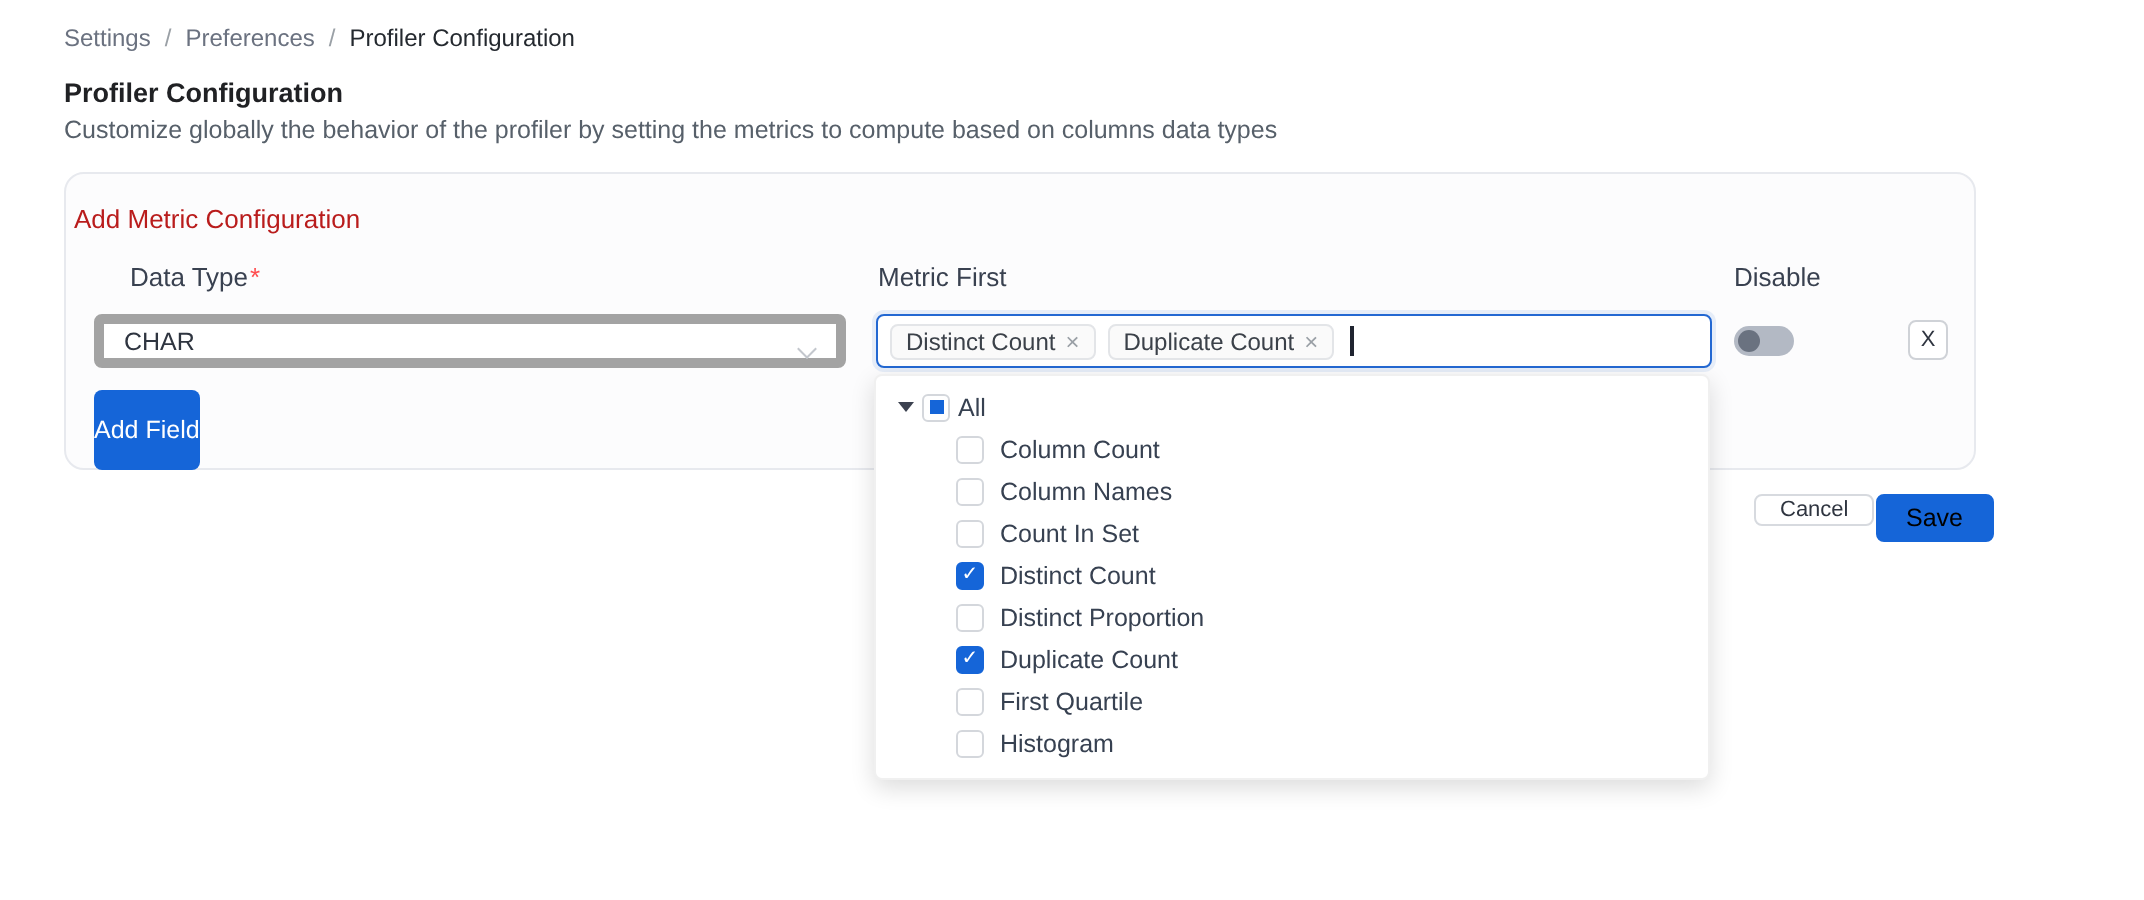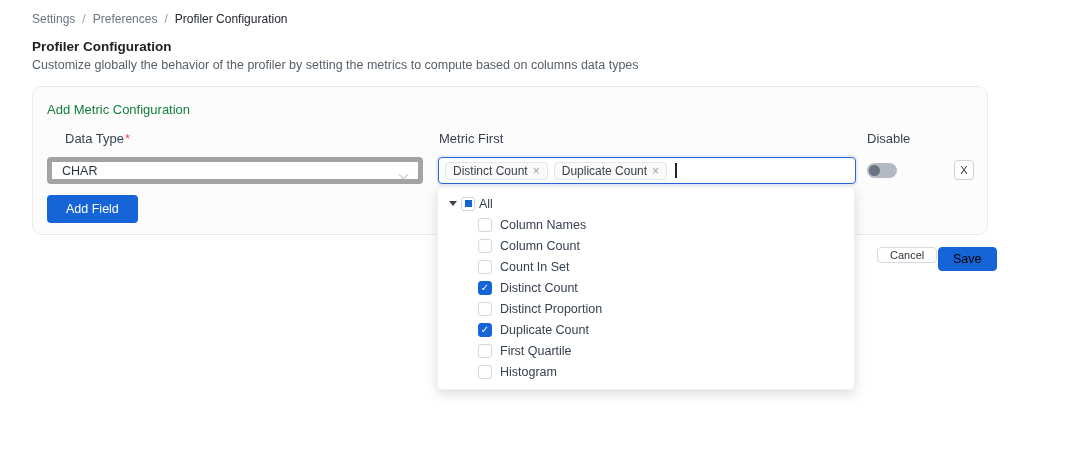--- a/index.html
+++ b/index.html
@@ -12,21 +12,21 @@
   .bc-item { cursor:pointer; }
   .bc-current { color:#24292f; }
   .bc-sep { color:#9aa0a6; }
 
   
   .page-title { position:absolute; left:32px; top:39px; font-size:13.5px; font-weight:bold; color:#202124; }
   .page-subtitle { position:absolute; left:32px; top:58px; font-size:12.5px; color:#57606a; }
 
   
   .card { position:absolute; left:32px; top:86px; width:956px; height:149px; background:#fcfcfd; border:1px solid #e7e9ee; border-radius:10px; }
-  .card-title { position:absolute; left:14px; top:15px; font-size:13px; color:#15803d; }
+  .card-title { position:absolute; left:4px; top:15px; font-size:13px; color:#b91c1c; }
 
   .field-label { position:absolute; font-size:13px; color:#394150; }
   .lbl-data-type { left:32px; top:44px; }
   .lbl-metric-type { left:406px; top:44px; }
   .lbl-disable { left:834px; top:44px; }
   .req { color:#ff4d4f; margin-left:1px; }
 
   
   .select { position:absolute; left:14px; top:70px; width:376px; height:27px; background:#fff; border:5px solid #a3a3a3; border-radius:4px; display:flex; align-items:center; padding:0 10px; font-size:12.5px; color:#2f3540; cursor:pointer; }
   .select .chev { position:absolute; right:11px; top:9px; width:7px; height:7px; border-right:1.5px solid #c3c7cd; border-bottom:1.5px solid #c3c7cd; transform:rotate(45deg); }
@@ -39,21 +39,21 @@
   @keyframes blink { 50% { opacity:0; } }
 
   
   .toggle { position:absolute; left:834px; top:76px; width:30px; height:15px; border-radius:8px; background:#b3b9c4; cursor:pointer; }
   .toggle::after { content:''; position:absolute; left:2px; top:2px; width:11px; height:11px; border-radius:50%; background:#6a7280; }
 
   
   .x-btn { position:absolute; left:921px; top:73px; width:20px; height:20px; border:1px solid #cfd2d7; border-radius:4px; background:#fff; font-size:11px; color:#2f3540; display:flex; align-items:center; justify-content:center; cursor:pointer; font-family:"Liberation Sans", sans-serif; }
 
   
-  .add-field-btn { position:absolute; left:14px; top:108px; height:28px; background:#1565d8; color:#fff; border:none; border-radius:4px; font-size:12.5px; padding:0 19px; cursor:pointer; font-family:"Liberation Sans", sans-serif; }
+  .add-field-btn { position:absolute; left:14px; top:108px; height:40px; background:#1565d8; color:#fff; border:none; border-radius:4px; font-size:12.5px; padding:0 0; cursor:pointer; font-family:"Liberation Sans", sans-serif; }
 
   
   .dropdown { position:absolute; left:437px; top:187px; width:418px; background:#fff; border:1px solid #f0f0f0; border-radius:4px; box-shadow:0 4px 12px rgba(0,0,0,0.14); padding:5px 0 7px 0; z-index:10; }
   .tree-row { display:flex; align-items:center; gap:4px; height:21px; padding-left:11px; font-size:12.5px; color:#374151; cursor:pointer; }
   .tree-caret { width:0; height:0; border-left:4px solid transparent; border-right:4px solid transparent; border-top:5px solid #3c4250; }
   .opt-row { display:flex; align-items:center; gap:8px; height:21px; padding-left:40px; font-size:12.5px; color:#374151; cursor:pointer; }
 
   .cb { width:14px; height:14px; min-width:14px; border:1px solid #d4d7dc; border-radius:3px; background:#fff; display:inline-flex; align-items:center; justify-content:center; font-size:10px; line-height:1; color:#fff; cursor:pointer; }
   .cb.checked { background:#1565d8; border-color:#1565d8; }
   .cb.indeterminate { border-color:#d4d7dc; }
@@ -116,25 +116,25 @@
 
   <div class="dropdown">
     <div class="tree-row">
       <span class="tree-caret"></span>
       <span class="cb indeterminate"></span>
       <span>All</span>
     </div>
     <div>
         <div class="opt-row">
           <span class="cb"></span>
-          <span class="opt-label">Column Names</span>
+          <span class="opt-label">Column Count</span>
         </div>
         <div class="opt-row">
           <span class="cb"></span>
-          <span class="opt-label">Column Count</span>
+          <span class="opt-label">Column Names</span>
         </div>
         <div class="opt-row">
           <span class="cb"></span>
           <span class="opt-label">Count In Set</span>
         </div>
         <div class="opt-row">
           <span class="cb checked">✓</span>
           <span class="opt-label">Distinct Count</span>
         </div>
         <div class="opt-row">

